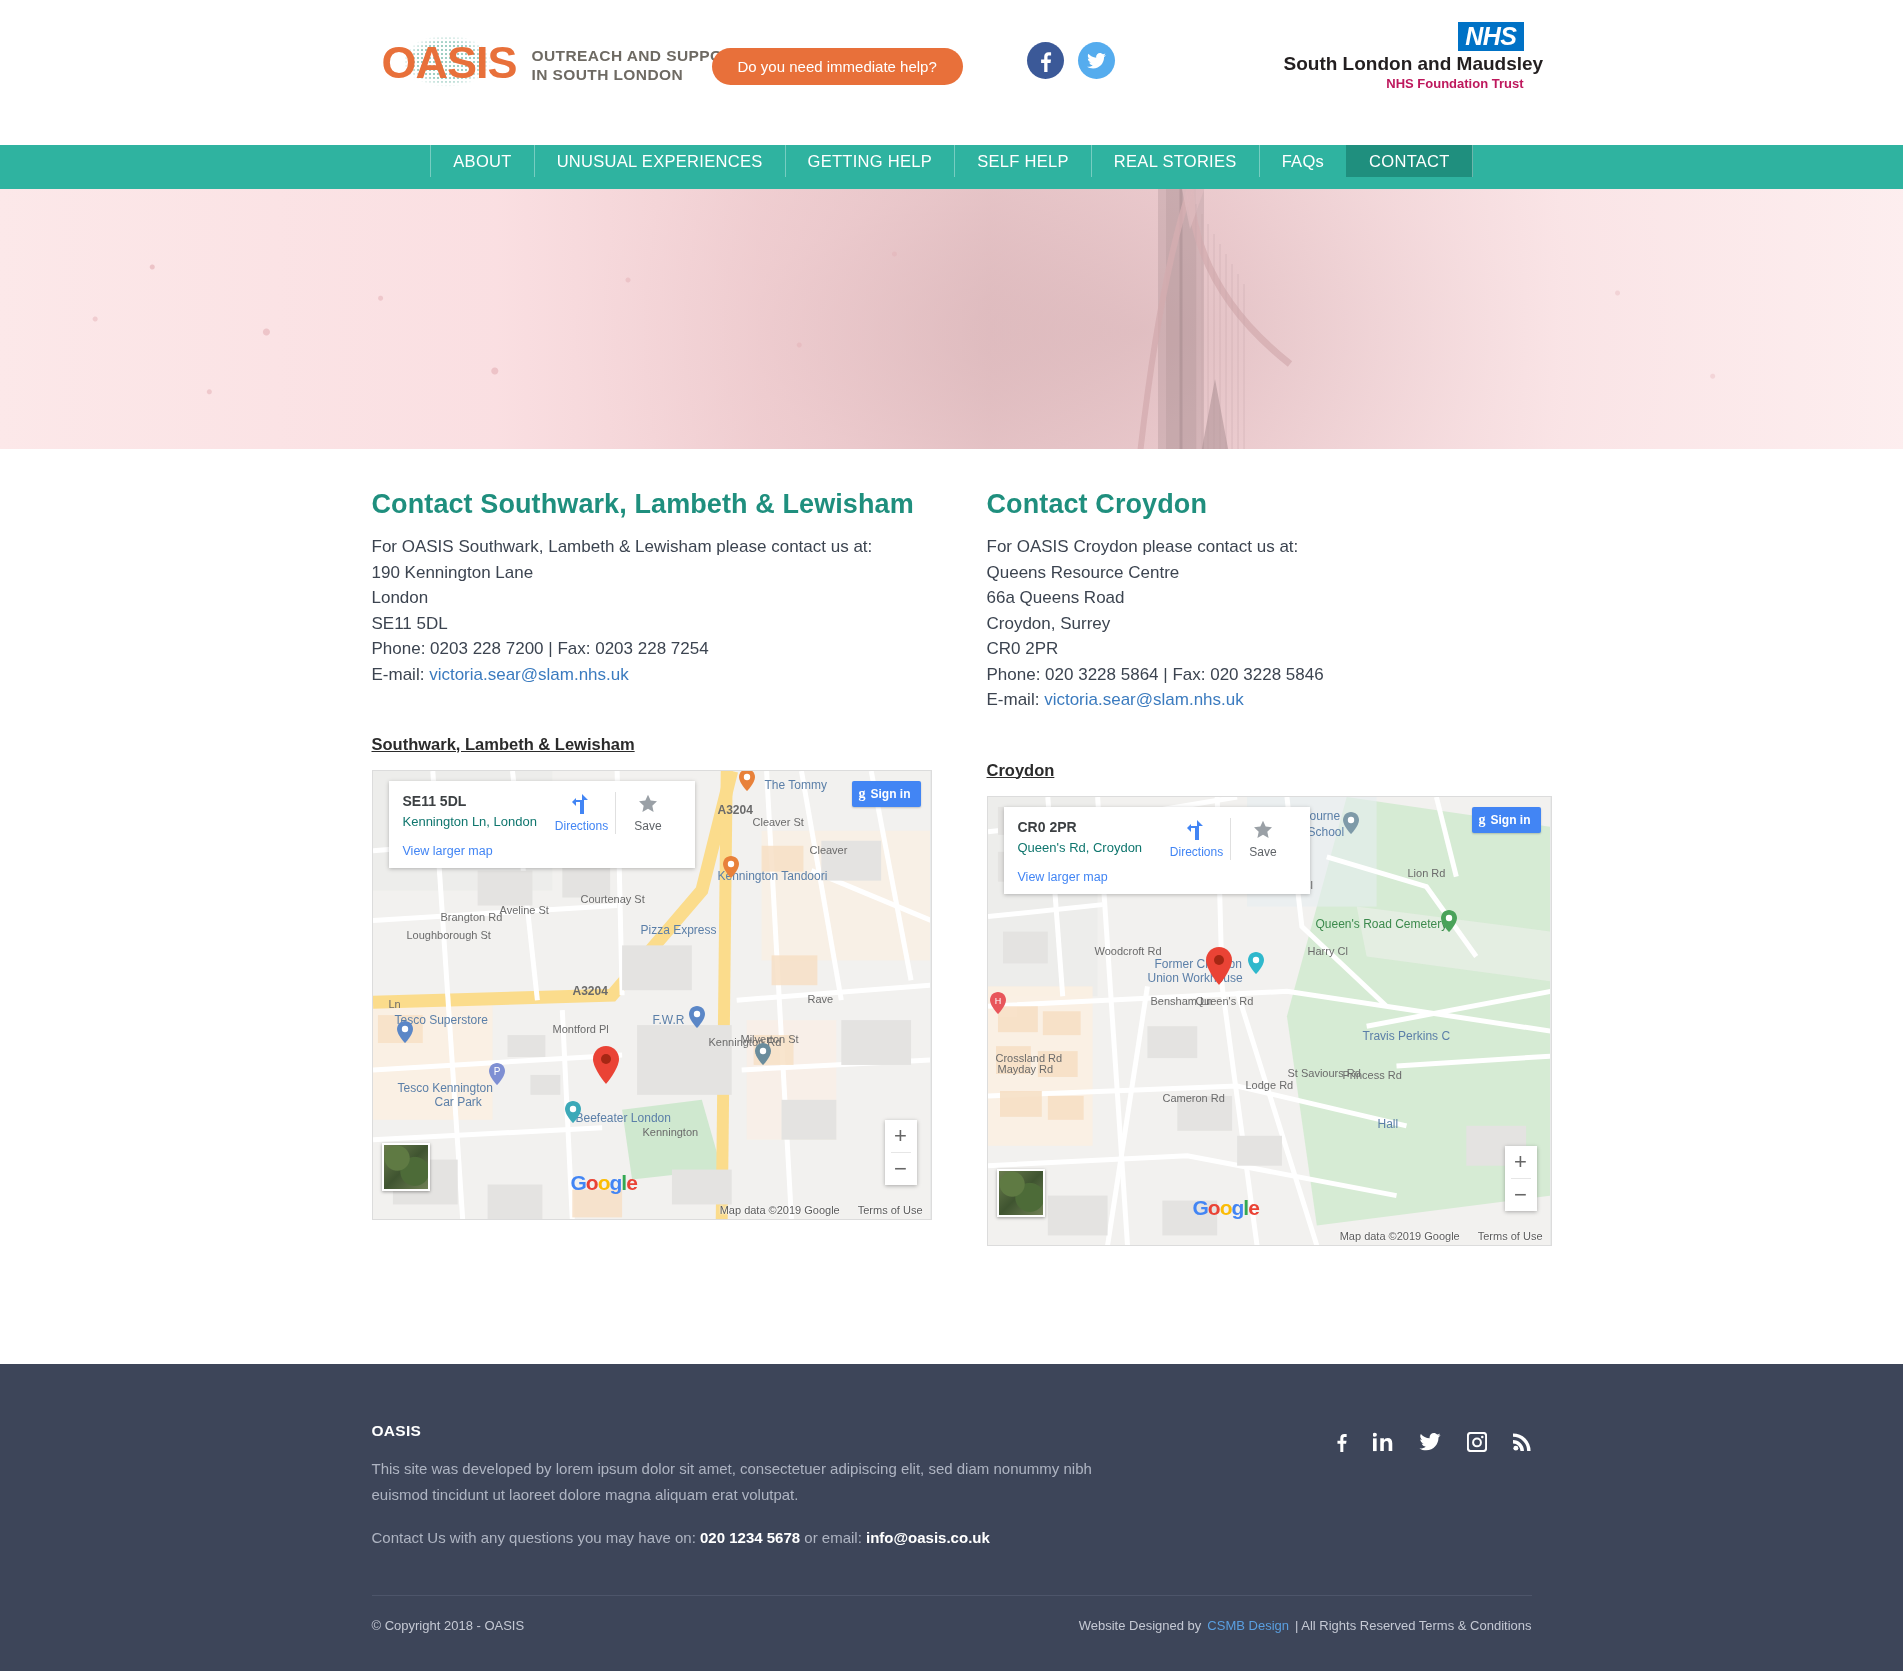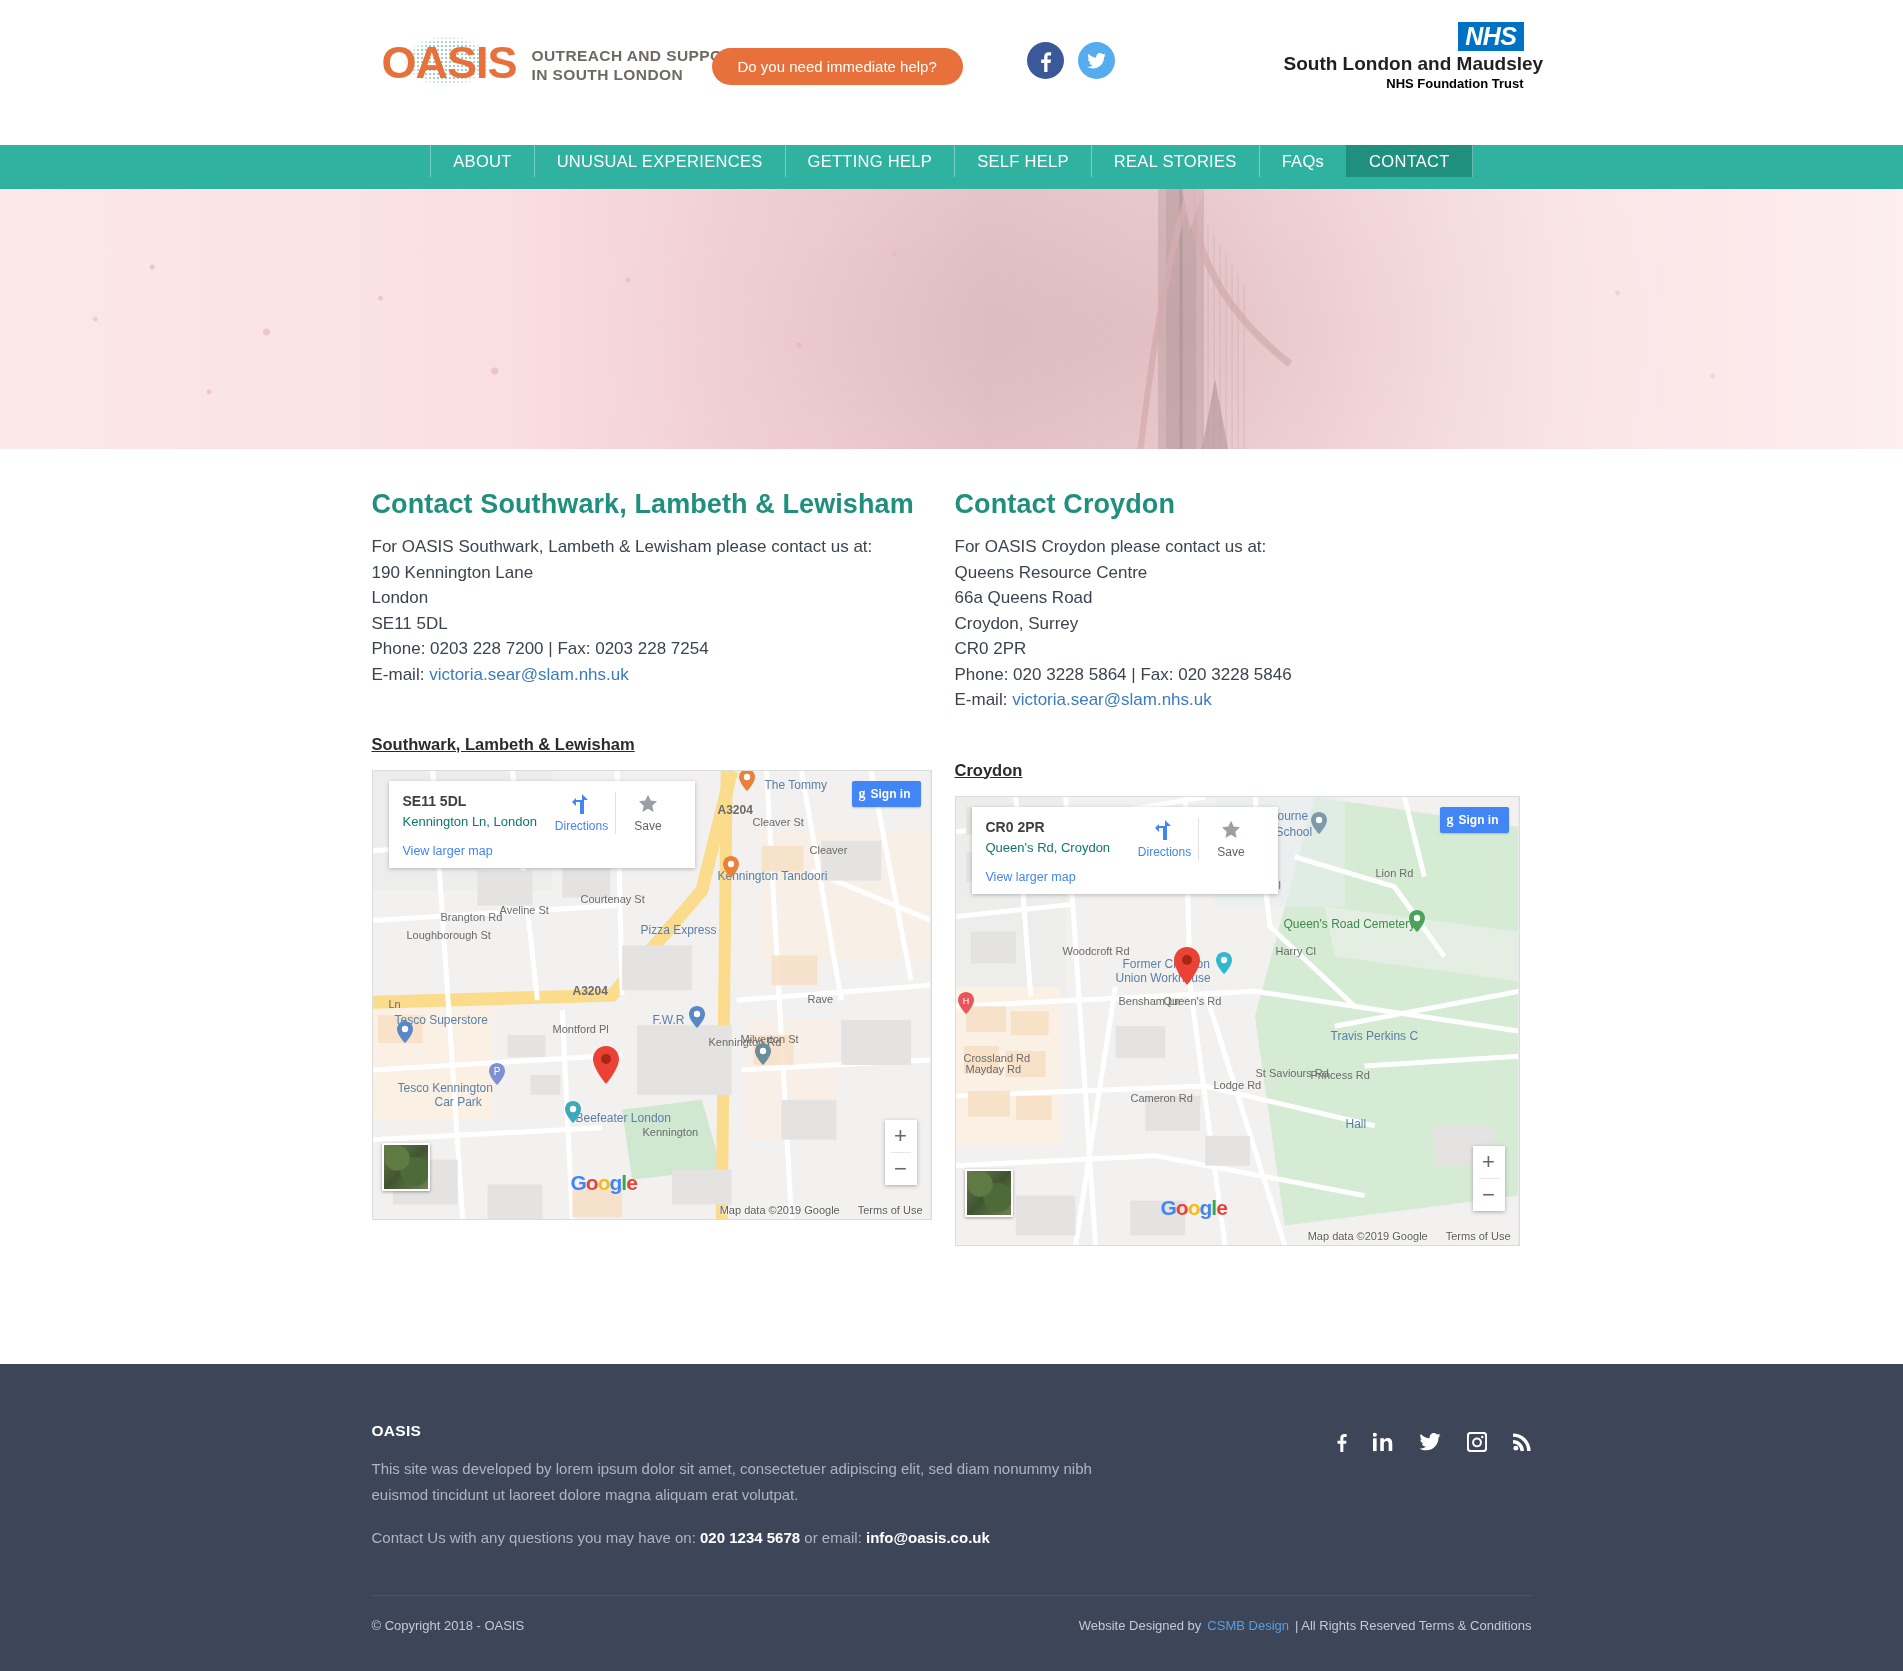--- a/index.html
+++ b/index.html
@@ -119,21 +119,21 @@
     font-size: 19px;
     font-weight: bold;
     color: #231f20;
     line-height: 24px;
     margin-top: 1px;
     white-space: nowrap;
   }
   .nhs-sub {
     font-size: 13px;
     font-weight: bold;
-    color: #000000;
+    color: #be185d;
     line-height: 16px;
   }
 
   
   .main-nav {
     width: 1903px;
     height: 44px;
     background: #2fb3a0;
     display: flex;
     justify-content: center;
@@ -188,21 +188,21 @@
       radial-gradient(circle at 85% 40%, rgba(224,167,173,0.3) 0 2px, transparent 3px),
       radial-gradient(circle at 90% 72%, rgba(224,167,173,0.3) 0 2px, transparent 3px);
   }
 
   
   .content {
     width: 1160px;
     margin: 0 auto;
     padding-top: 40px;
     display: flex;
-    gap: 38px;
+    gap: 70px;
   }
   .col { width: 545px; }
   .col-title {
     color: #1f8f7e;
     font-size: 27px;
     font-weight: bold;
     margin-bottom: 14px;
     letter-spacing: 0.1px;
   }
   .addr-line {

